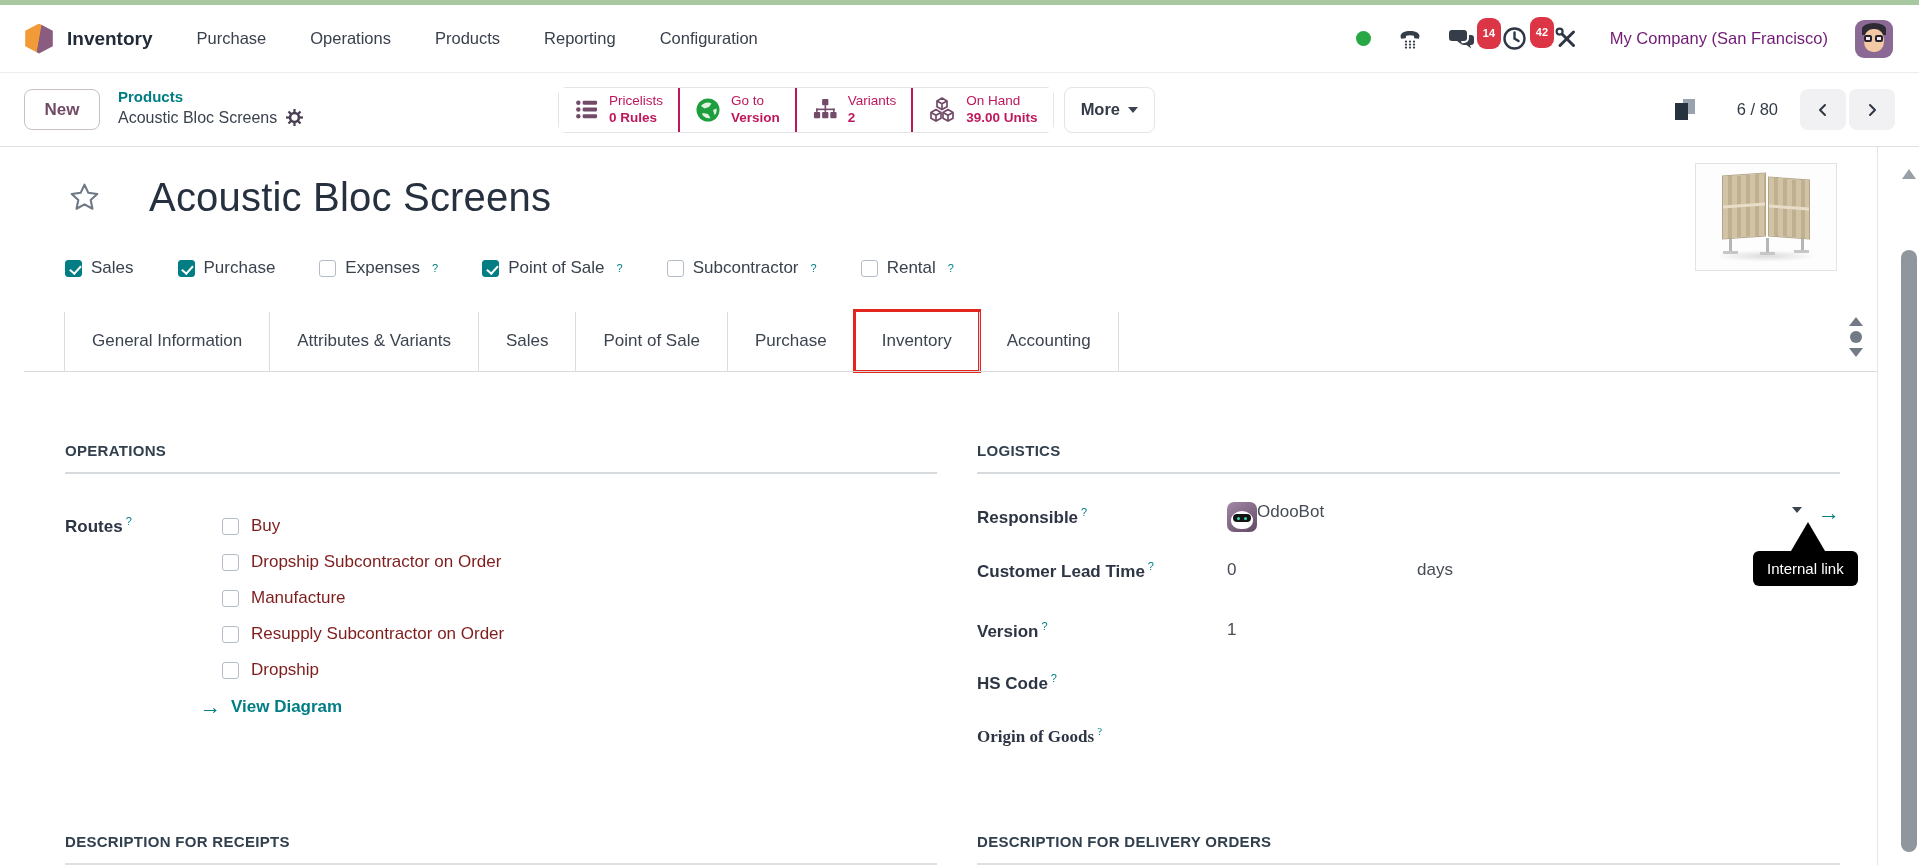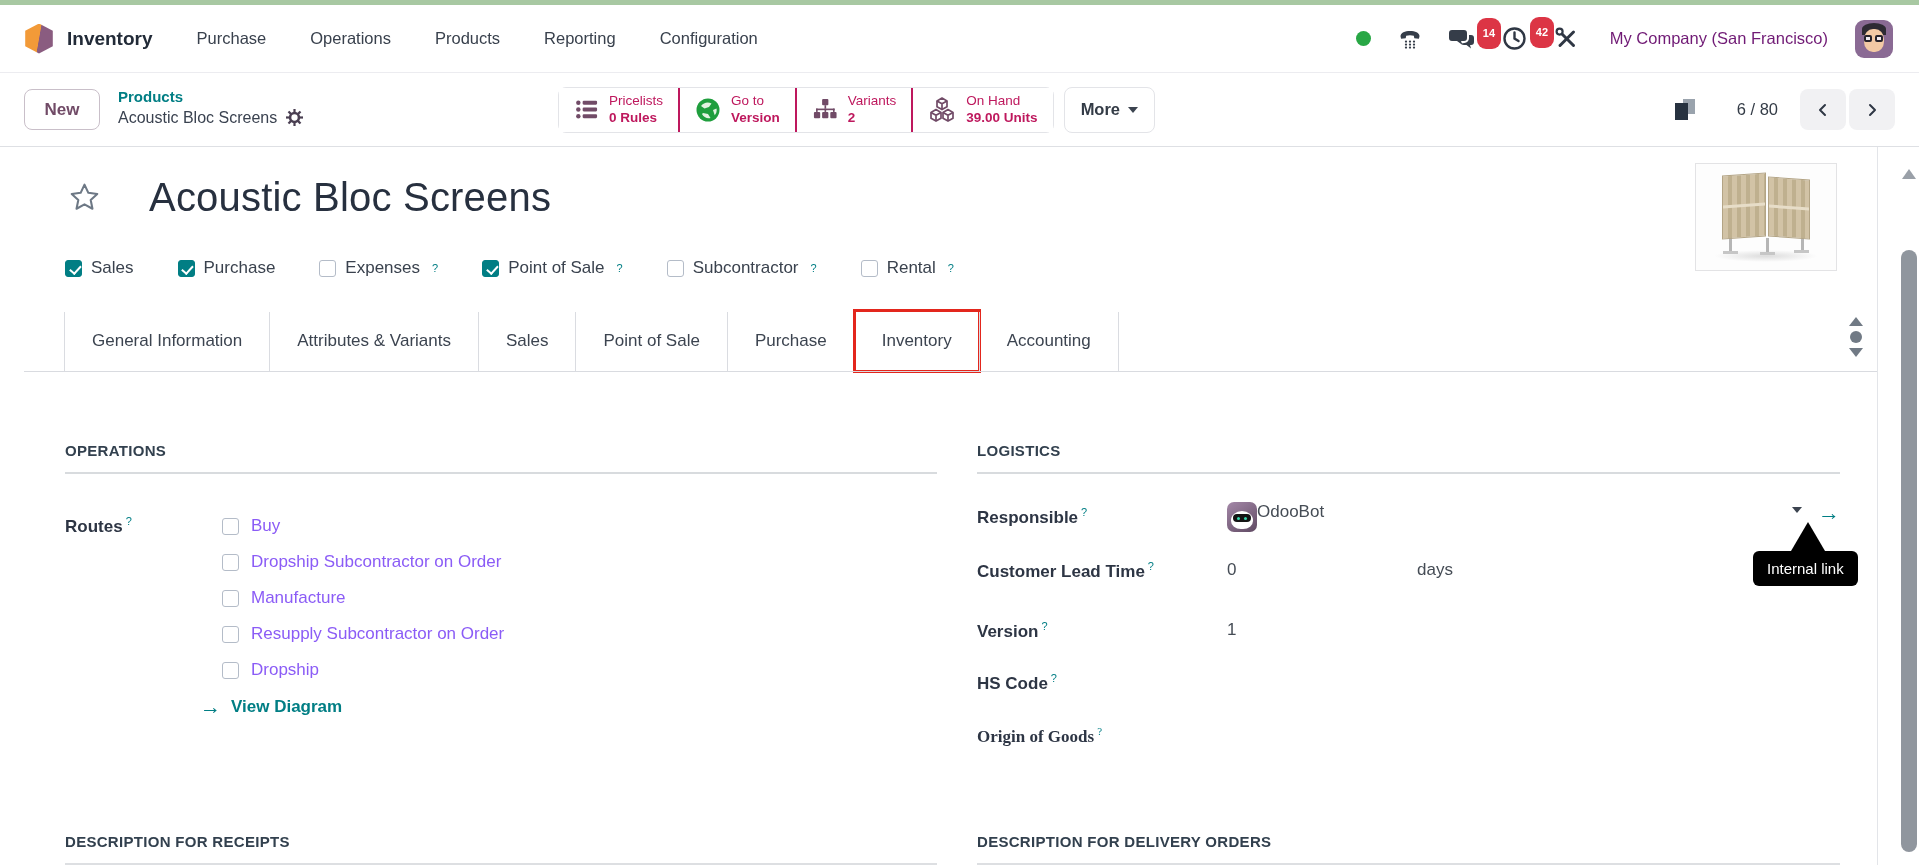--- a/index.html
+++ b/index.html
@@ -97,21 +97,21 @@
   .vdot { width:12px; height:12px; border-radius:50%; background:#717a85; }
 
   .col-left  { position:absolute; left:65px;  top:295px; width:872px; }
   .col-right { position:absolute; left:977px; top:295px; width:863px; }
   .sec { font-size:15px; font-weight:700; color:#32404e; letter-spacing:.3px;
     padding-bottom:13px; border-bottom:2px solid #d8dbde; }
 
   .routes { display:flex; margin-top:34px; }
   .flabel { font-weight:700; font-size:17px; color:#2d3544; }
   .routes .flabel { width:113px; flex:none; padding-top:7px; }
-  .route-row { display:flex; align-items:center; gap:12px; height:36px; font-size:17px; color:#8b5cf6;padding-left:44px; }
+  .route-row { display:flex; align-items:center; gap:12px; height:36px; font-size:17px; color:#7f1d1d;padding-left:44px; }
   .viewdiagram { margin:8px 0 0 135px; display:flex; align-items:center; gap:10px;
     color:#017e84; font-size:17px; font-weight:700; cursor:pointer; }
   .tarrow { color:#017e84; font-size:21px; font-weight:700; line-height:1; }
 
   .lrow { display:flex; align-items:flex-start; }
   .lrow .flabel { width:250px; flex:none; }
   .lval { font-size:17px; color:#454c55; }
   .r1 { margin-top:28px; align-items:center; }
   .r2 { margin-top:28px; } .r3 { margin-top:38px; } .r4 { margin-top:31px; } .r5 { margin-top:31px;font-family:Liberation Serif, serif; }
   .resp-val { flex:1; display:flex; align-items:flex-start; }

